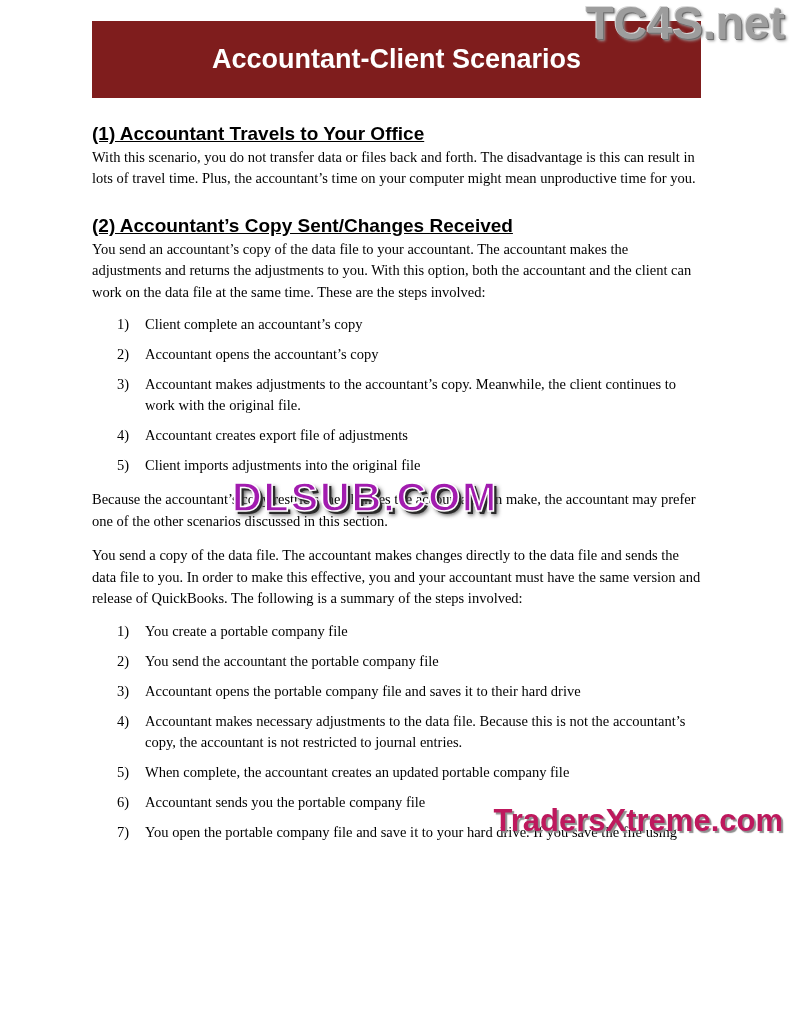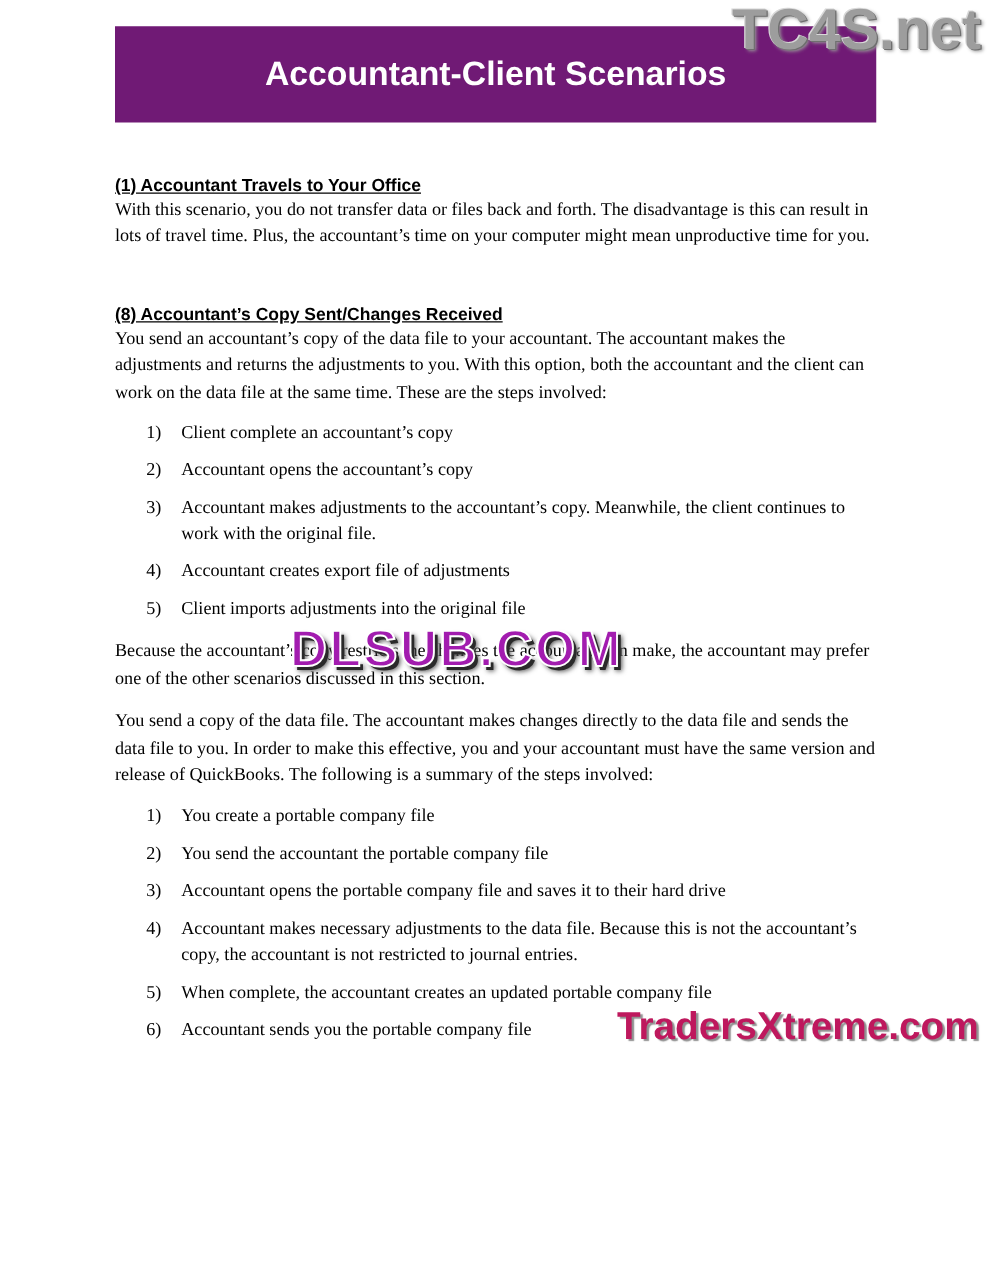--- a/index.html
+++ b/index.html
@@ -63,43 +63,43 @@
   .doc-header {
     margin-top: 46px;
     text-align: center;
     font-size: 17px;
   }
   .doc-header sup { font-size: 10px; }
   
   .banner {
     margin-top: 21px;
     height: 77px;
-    background: #701a75;
+    background: #7f1d1d;
     display: flex;
     align-items: center;
     justify-content: center;
   }
   .banner-title {
     font-family: "Liberation Sans", sans-serif;
     font-weight: bold;
     font-size: 27px;
     color: #ffffff;
   }
   
   p.body {
     margin-top: 13px;
     font-size: 14.5px;
     line-height: 1.48;
   }
   h2.sec {
-    margin-top: 42px;
+    margin-top: 25px;
     margin-bottom: 1px;
     font-family: "Liberation Sans", sans-serif;
     font-weight: bold;
-    font-size: 14px;
+    font-size: 19px;
     text-decoration: underline;
   }
   h2.sec + p.body { margin-top: 2px; }
   .steps { margin: 11px 0 0 25px; }
   .step {
     display: flex;
     margin-bottom: 9px;
     font-size: 14.5px;
     line-height: 1.45;
   }
@@ -136,21 +136,21 @@
 
 
     <div class="banner">
       <span class="banner-title">Accountant-Client Scenarios</span>
     </div>
 
 
     <h2 class="sec">(1) Accountant Travels to Your Office</h2>
     <p class="body">With this scenario, you do not transfer data or files back and forth. The disadvantage is this can result in lots of travel time. Plus, the accountant’s time on your computer might mean unproductive time for you.</p>
 
-    <h2 class="sec">(8) Accountant’s Copy Sent/Changes Received</h2>
+    <h2 class="sec">(2) Accountant’s Copy Sent/Changes Received</h2>
     <p class="body">You send an accountant’s copy of the data file to your accountant. The accountant makes the adjustments and returns the adjustments to you. With this option, both the accountant and the client can work on the data file at the same time. These are the steps involved:</p>
 
     <div class="steps">
       <div class="step">
         <span class="num">1)</span>
         <span class="text">Client complete an accountant’s copy</span>
       </div>
       <div class="step">
         <span class="num">2)</span>
         <span class="text">Accountant opens the accountant’s copy</span>

